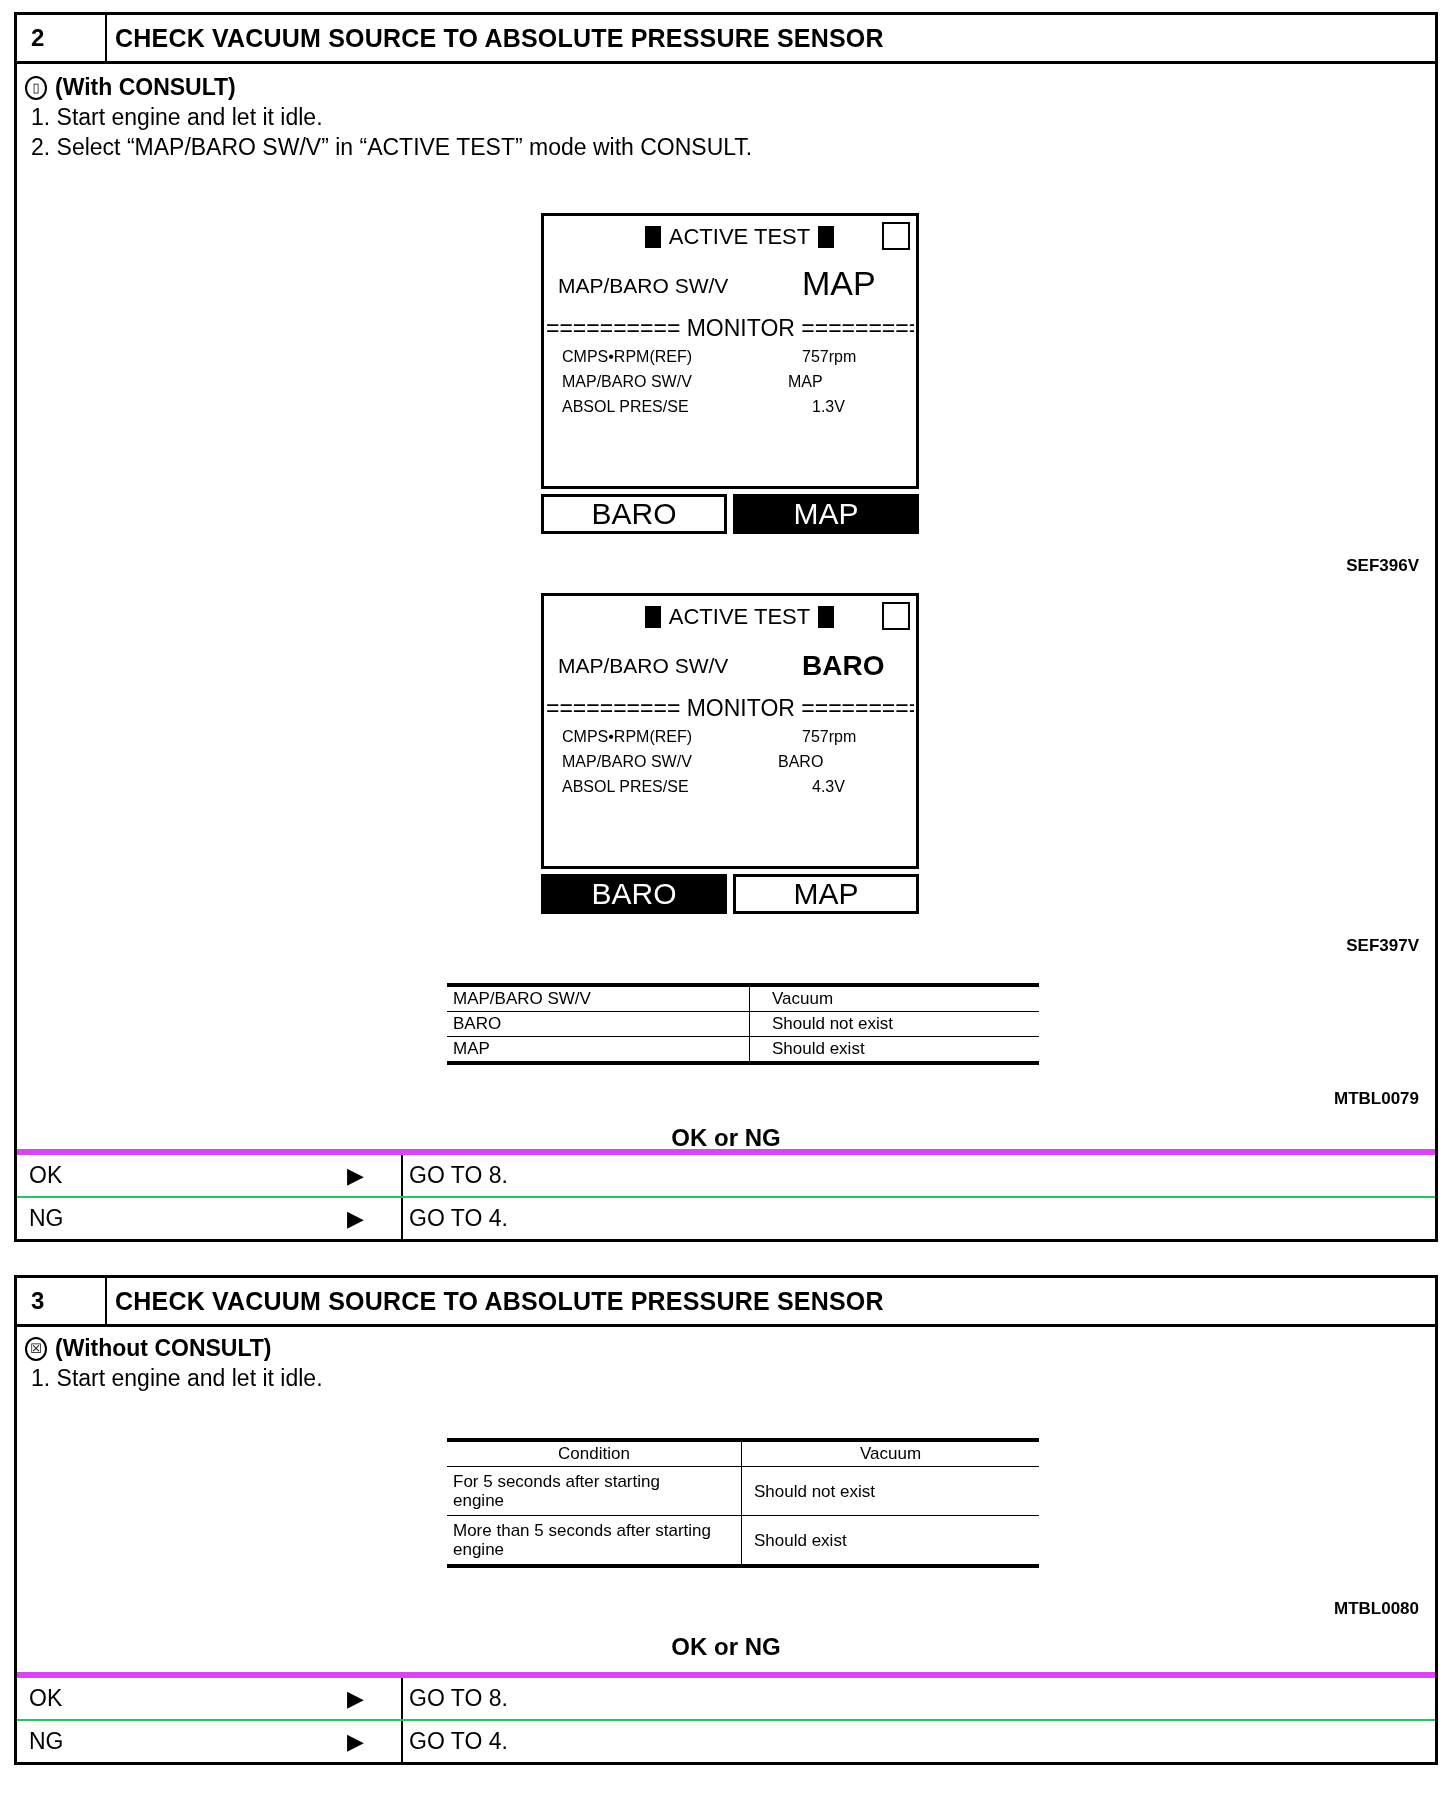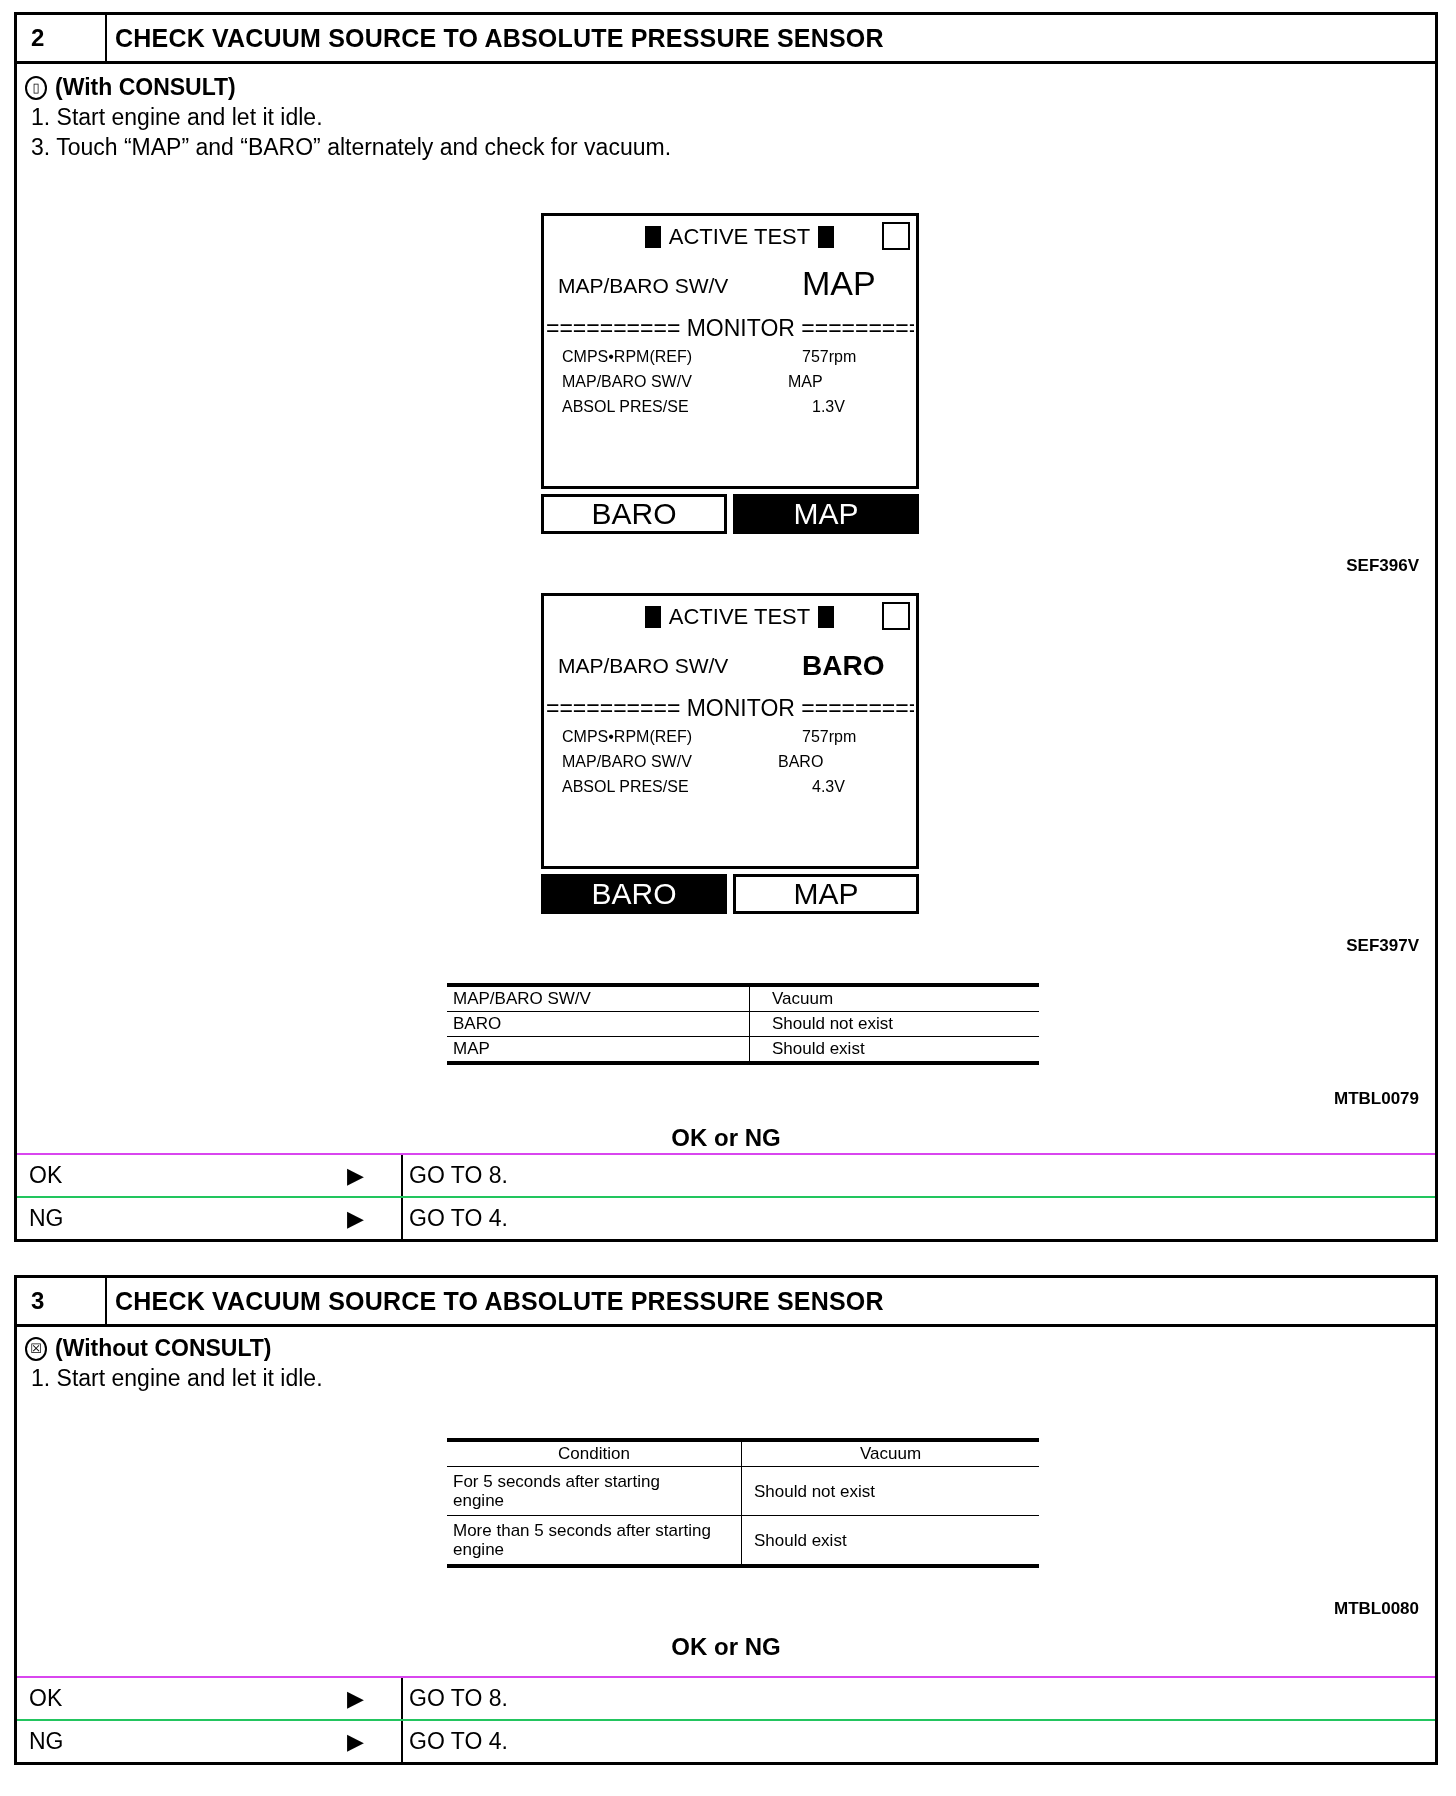--- a/index.html
+++ b/index.html
@@ -31,42 +31,42 @@
   table.t { position: absolute; left: 430px; width: 592px; border-collapse: collapse; font-size: 17px; }
   table.t th, table.t td { padding: 2px 6px; text-align: left; font-weight: normal; }
   table.t tr { border-bottom: 1.5px solid #000; }
   table.t thead tr { border-top: 4px solid #000; }
   table.t tbody tr:last-child { border-bottom: 4px solid #000; }
   table.t td + td, table.t th + th { border-left: 1.5px solid #000; padding-left: 22px; }
   table.t2 th { text-align: center !important; padding-left: 6px !important; }
   table.t2 td { line-height: 19px; padding-top: 5px; padding-bottom: 5px; }
   table.t2 td + td { padding-left: 12px; }
   .okng { position: absolute; left: 0; right: 0; text-align: center; font-size: 24px; font-weight: bold; }
-  .res { border-top: 2px solid #d946ef; display: flex; height: 41px; align-items: center; font-size: 23px; }
+  .res { border-top: 6px solid #d946ef; display: flex; height: 41px; align-items: center; font-size: 23px; }
   .res + .res { border-top: 2px solid #22c55e; }
   .res .lab { width: 386px; border-right: 2px solid #000; height: 100%; display: flex; align-items: center; padding-left: 12px; box-sizing: border-box; position: relative; }
   .res .arrow { position: absolute; left: 330px; font-size: 22px; }
   .res .go { padding-left: 6px; }
 </style>
 </head>
 <body>
 
 <div class="block" style="top:12px; height:1230px;">
   <div class="hdr">
     <div class="num">2</div>
     <div class="title">CHECK VACUUM SOURCE TO ABSOLUTE PRESSURE SENSOR</div>
   </div>
   <div class="body">
     <div class="mode" style="top:10px;">
       <span class="ic">▯</span>
       <span>(With CONSULT)</span>
     </div>
     <div class="steps" style="top:38px;">
       <div>1.  Start engine and let it idle.</div>
-      <div>3.  Touch “MAP” and “BARO” alternately and check for vacuum.</div>
+      <div>2.  Select “MAP/BARO SW/V” in “ACTIVE TEST” mode with CONSULT.</div>
     </div>
 
     <div class="screen" style="top:149px;">
       <div class="scr-box">
         <div class="scr-title">
           <span class="blk"></span>
           <span>ACTIVE TEST</span>
           <span class="blk"></span>
         </div>
         <div class="scr-corner"></div>

